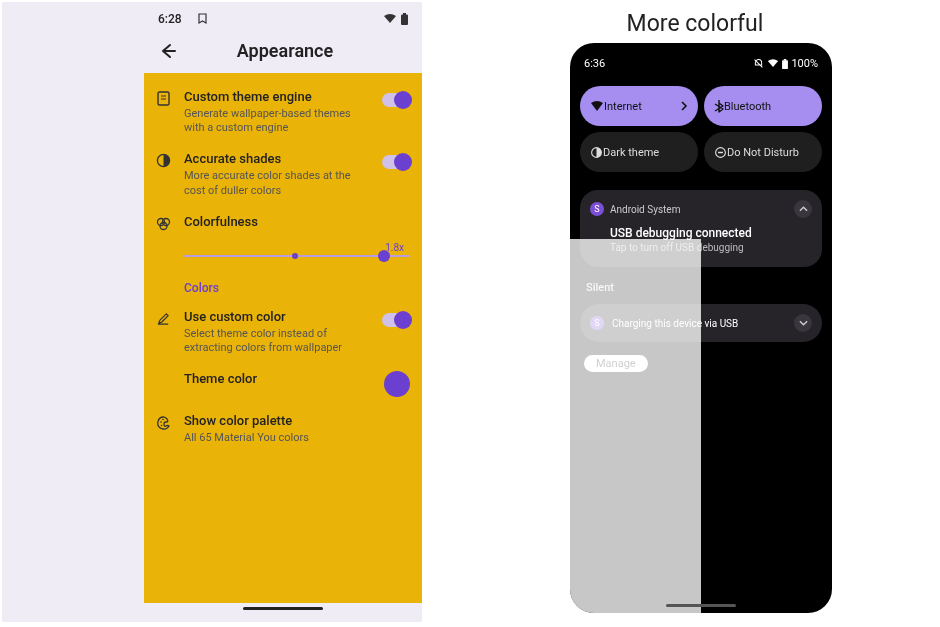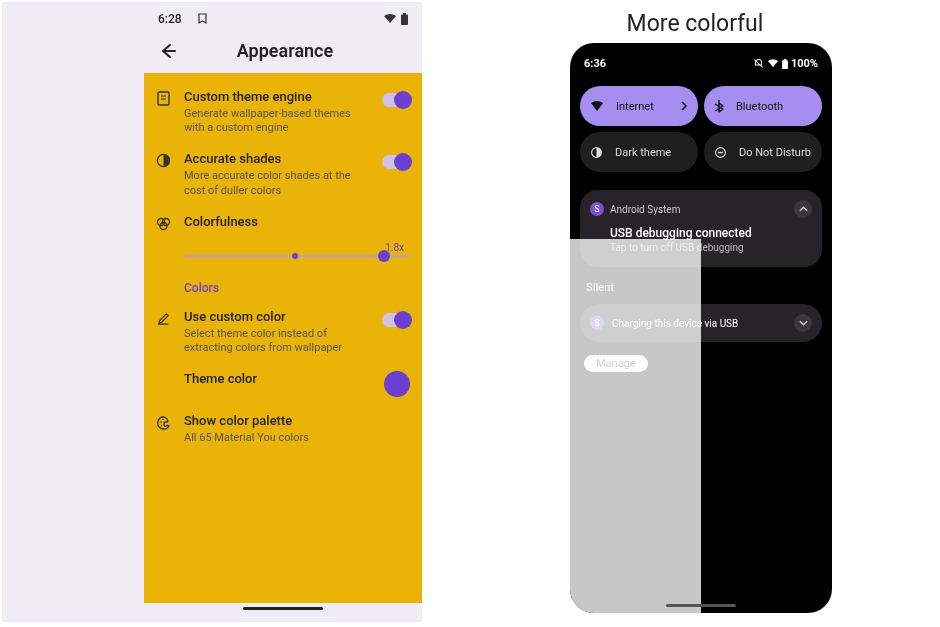--- a/index.html
+++ b/index.html
@@ -30,24 +30,24 @@
   .slider-tick.t0 { left: 48%; width:6px; height:6px; top:-2px; }
   .slider-thumb { position: absolute; width: 12px; height: 12px; background: #6b3fcf; border-radius: 50%; top: -5px; left: 86%; }
   .section-label { font-size: 12px; font-weight: 500; color: #6b3fcf; padding: 14px 0 6px 28px; }
   .nav-bar { position: absolute; bottom: 8px; left: 50%; transform: translateX(-50%); width: 80px; height: 3px; background: #222; border-radius: 2px; }
 
   
   .right-panel { flex: 1; padding-left: 40px; }
   .right-title { text-align: center; font-size: 23px; font-weight: 400; color: #222; padding: 10px 12px 6px 0; }
   .phone-frame { width: 262px; height: 570px; margin: 0 auto; border-radius: 24px; background: #000; overflow: hidden; position: relative; }
   .half-overlay { position: absolute; left: 0; top: 196px; width: 50%; height: 376px; background: rgba(255,255,255,0.78); z-index: 3; pointer-events:none; }
-  .ph-status { display: flex; justify-content: space-between; align-items: center; padding: 14px 14px 8px 14px; color: #fff; font-size: 11px; font-weight: 700; }
+  .ph-status { display: flex; justify-content: space-between; align-items: center; padding: 14px 14px 8px 14px; color: #fff; font-size: 11px; font-weight: 400; }
   .ph-status-right { display: flex; align-items: center; gap: 3px; }
   .qs-grid { display: grid; grid-template-columns: 1fr 1fr; gap: 6px; padding: 8px 10px; }
-  .qs-tile { height: 40px; border-radius: 20px; display: flex; align-items: center; padding: 0 10px; gap: 12px; font-size: 11px; position: relative; }
+  .qs-tile { height: 40px; border-radius: 20px; display: flex; align-items: center; padding: 0 10px; gap: 0; font-size: 11px; position: relative; }
   .qs-tile.active { background: #a58ef0; color: #111; }
   .qs-tile.inactive { background: #1f1f1f; color: #ddd; }
   .qs-chev { position: absolute; right: 10px; }
   .notif-container { margin: 10px 10px 0 10px; background: #272429; border-radius: 18px; padding: 10px; position: relative; z-index: 2; }
   .notif-head { display: flex; align-items: center; gap: 6px; font-size: 10px; color: #ccc; }
   .notif-app-icon { width: 14px; height: 14px; background: #7b4fd6; border-radius: 50%; color:#fff; font-size:9px; display:flex; align-items:center; justify-content:center; }
   .notif-expand { margin-left: auto; width: 18px; height: 18px; background: #3a363e; border-radius: 50%; display: flex; align-items: center; justify-content: center; }
   .notif-title { font-size: 12px; color: #fff; font-weight: 500; padding: 8px 0 2px 20px; }
   .notif-sub { font-size: 10px; color: #bbb; padding: 0 0 4px 20px; }
   .silent-label { font-size: 11px; color: #ddd; padding: 14px 16px 6px 16px; font-weight: 500; position: relative; z-index: 2; }

